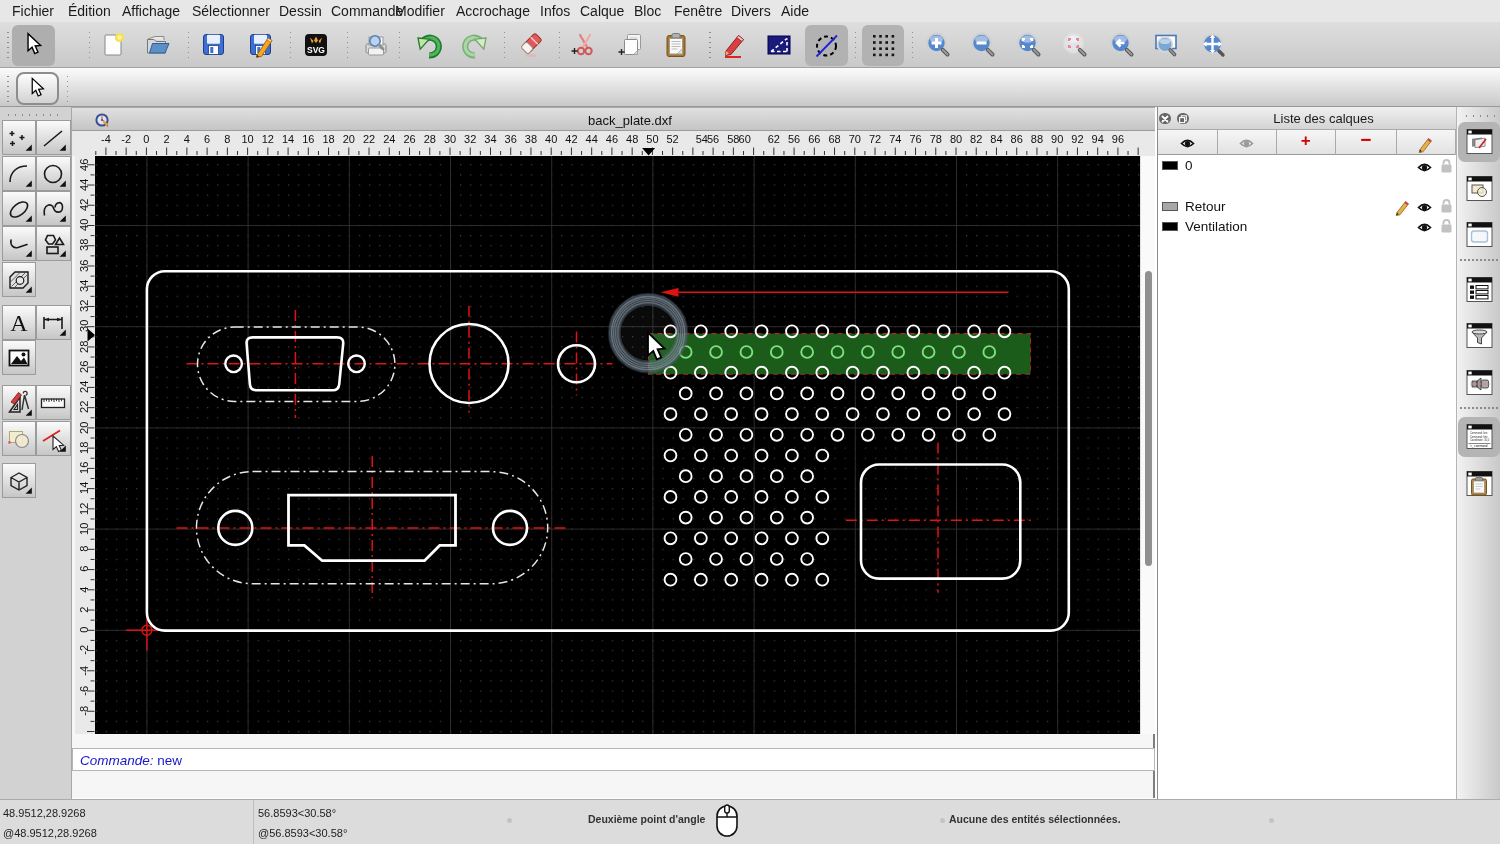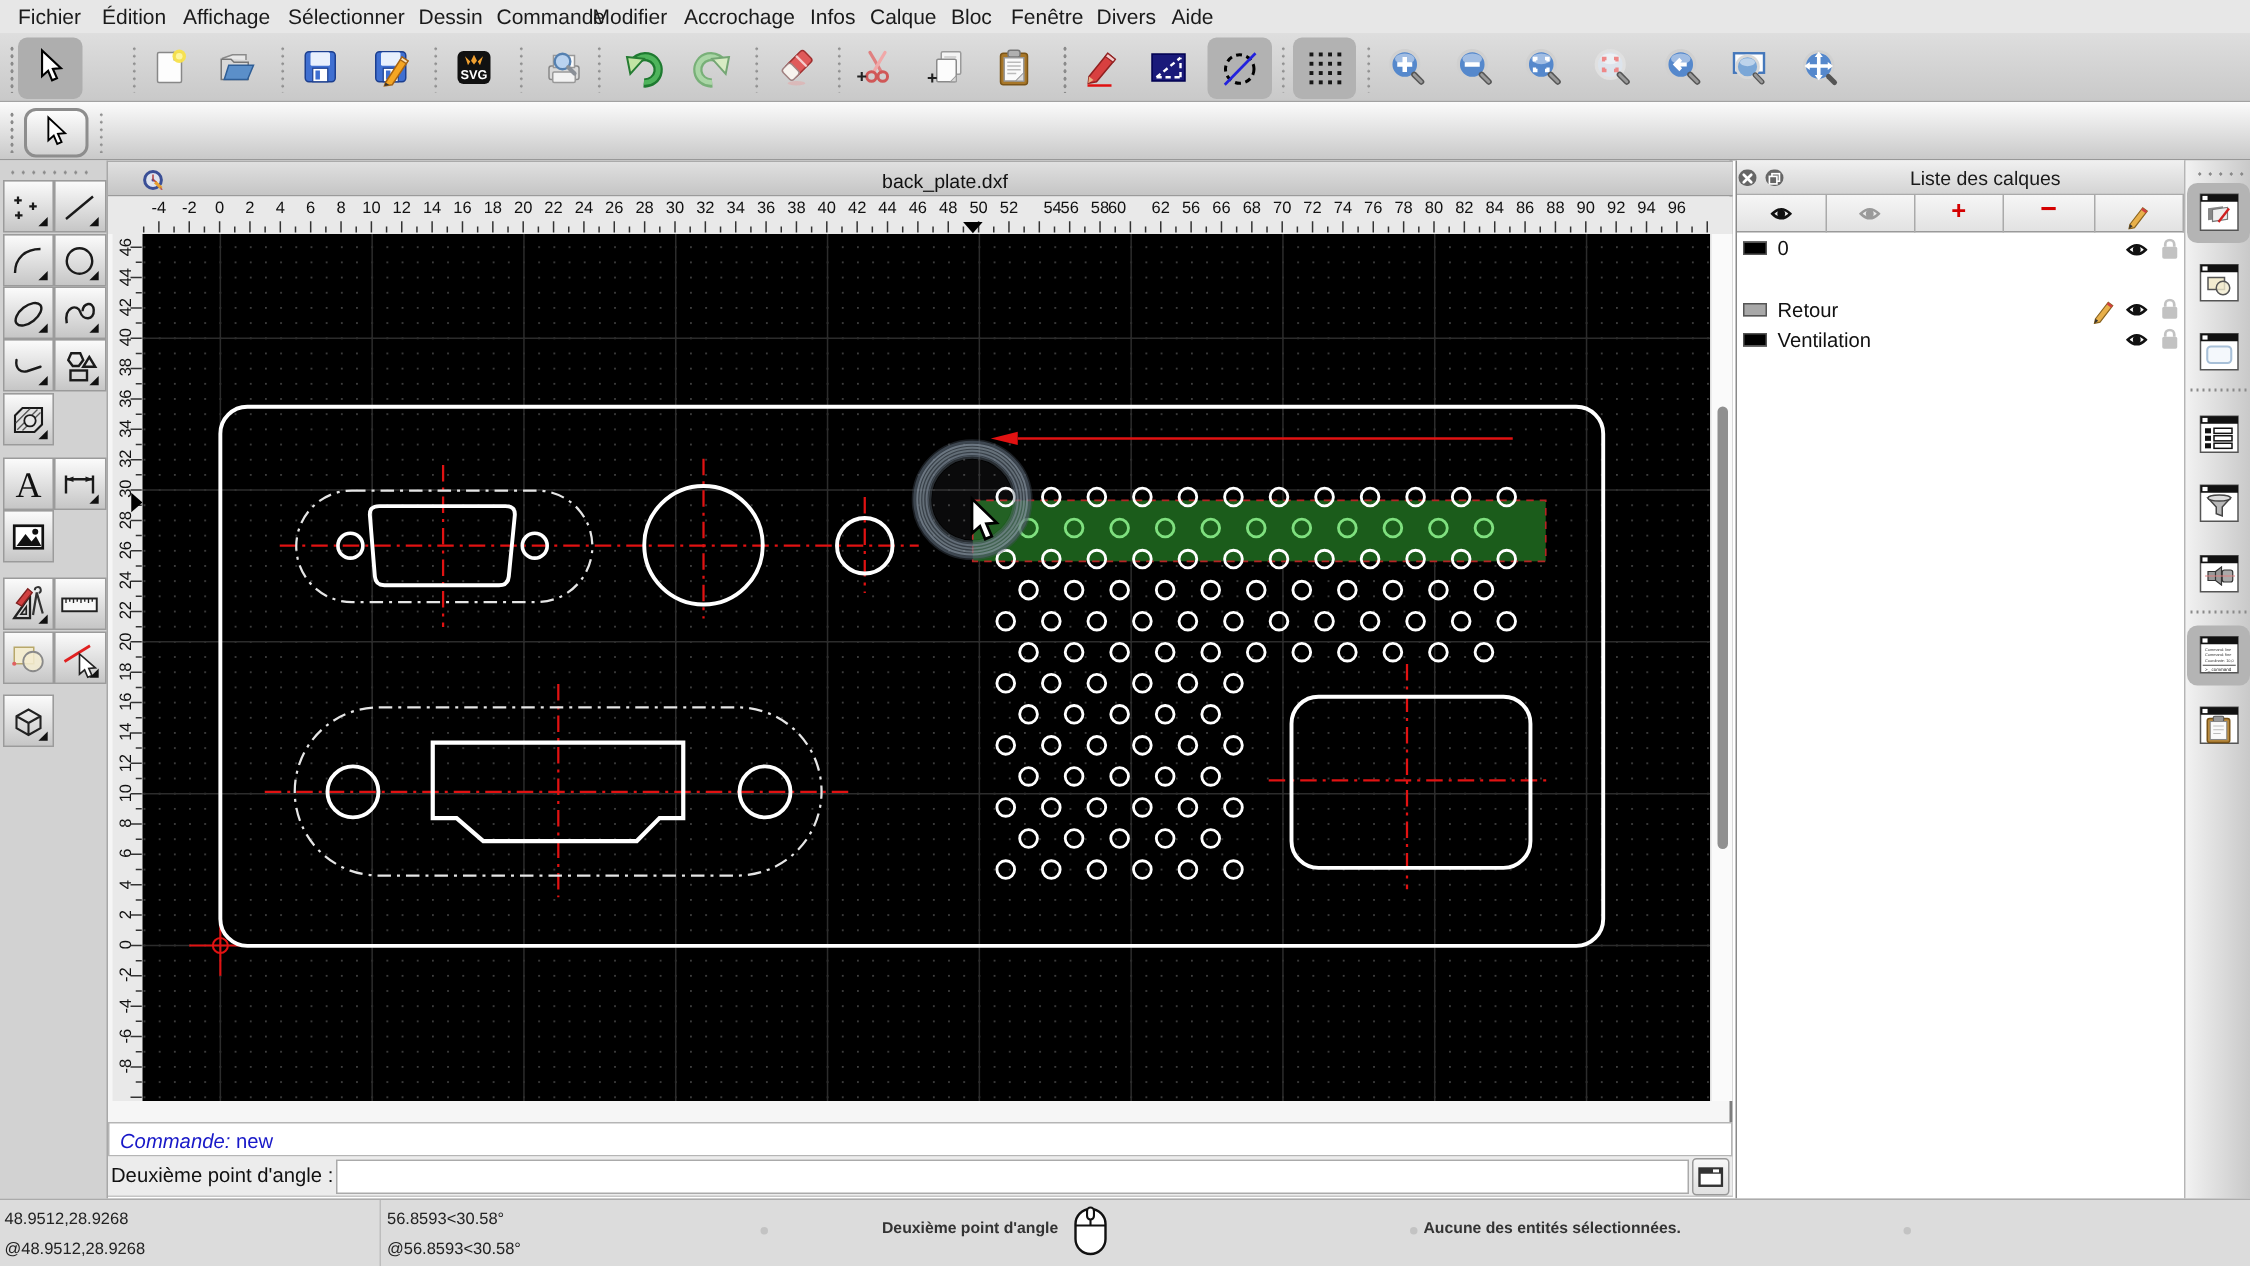--- a/index.html
+++ b/index.html
@@ -589,31 +589,20 @@
         <circle cx="553.1" cy="177.1" r="26.8" fill="rgba(190,205,220,0.05)"></circle>
         <path d="M553 176.5 L553 199.5 L558.3 194.9 L561.8 203.4 L566.2 201.5 L562.6 193.2 L569.5 192.6 Z" fill="#fff" stroke="#000" stroke-width="1.8" stroke-linejoin="miter"></path>
       </svg>
     </div>
 <div class="ab" style="left:1068px;top:48.5px;width:15px;height:578px;background:#fafafa;border-left:1px solid #e0e0e0">
       <div class="ab" style="left:3.5px;top:115px;width:7.5px;height:295px;background:#909090;border-radius:4px"></div>
     </div>
 <div class="ab" style="left:0;top:641px;width:1083px;height:23px;background:#fff;border:1px solid #b5b5b5;font-size:13.5px">
       <span class="ab" style="left:7px;top:3.5px;color:#1818c8"><i>Commande:</i> new</span>
     </div>
-<div class="ab" style="left:0;top:664px;width:1083px;height:27px;background:#ececec;border-bottom:1px solid #c5c5c5">
-      <span class="ab" style="left:2px;top:5px;font-size:13.5px;color:#111">Deuxième point d'angle :</span>
-      <div class="ab" style="left:152px;top:2px;width:902px;height:23px;background:#fff;border:1px solid #aaa"></div>
-      <div class="ab" style="left:1056px;top:1px;width:25px;height:25px;background:linear-gradient(#f8f8f8,#e0e0e0);border:1px solid #999;border-radius:3px">
-        <svg width="17" height="14" viewBox="0 0 17 14" style="position:absolute;left:3px;top:5px">
-          <rect x="1" y="1" width="15" height="11.5" fill="#fff" stroke="#333" stroke-width="1.6"></rect>
-          <rect x="1" y="1" width="15" height="3.5" fill="#333"></rect>
-          <rect x="10" y="1.6" width="4" height="2" fill="#fff"></rect>
-        </svg>
-      </div>
-    </div>
 </div>
 <div class="ab" style="left:1157px;top:107px;width:299px;height:692px;background:#fff;border-left:1px solid #8a8a8a">
 <div class="ab" style="left:0;top:0;width:298px;height:22.5px;background:linear-gradient(#f0f0f0,#d4d4d4);border-bottom:1px solid #aaa">
 <div class="ab" style="left:1px;top:5.5px;width:11.5px;height:11.5px;background:#666;border-radius:50%"></div>
 <svg width="12" height="12" viewBox="0 0 12 12" style="position:absolute;left:1px;top:5.5px">
         <path d="M3.5 3.5 L8.5 8.5 M8.5 3.5 L3.5 8.5" stroke="#fff" stroke-width="1.8" stroke-linecap="round"></path>
       </svg>
 <div class="ab" style="left:19px;top:5.5px;width:11.5px;height:11.5px;background:#666;border-radius:50%"></div>
 <svg width="12" height="12" viewBox="0 0 12 12" style="position:absolute;left:19px;top:5.5px">
         <rect x="4.3" y="2.8" width="5" height="5" fill="none" stroke="#fff" stroke-width="1.1"></rect>

